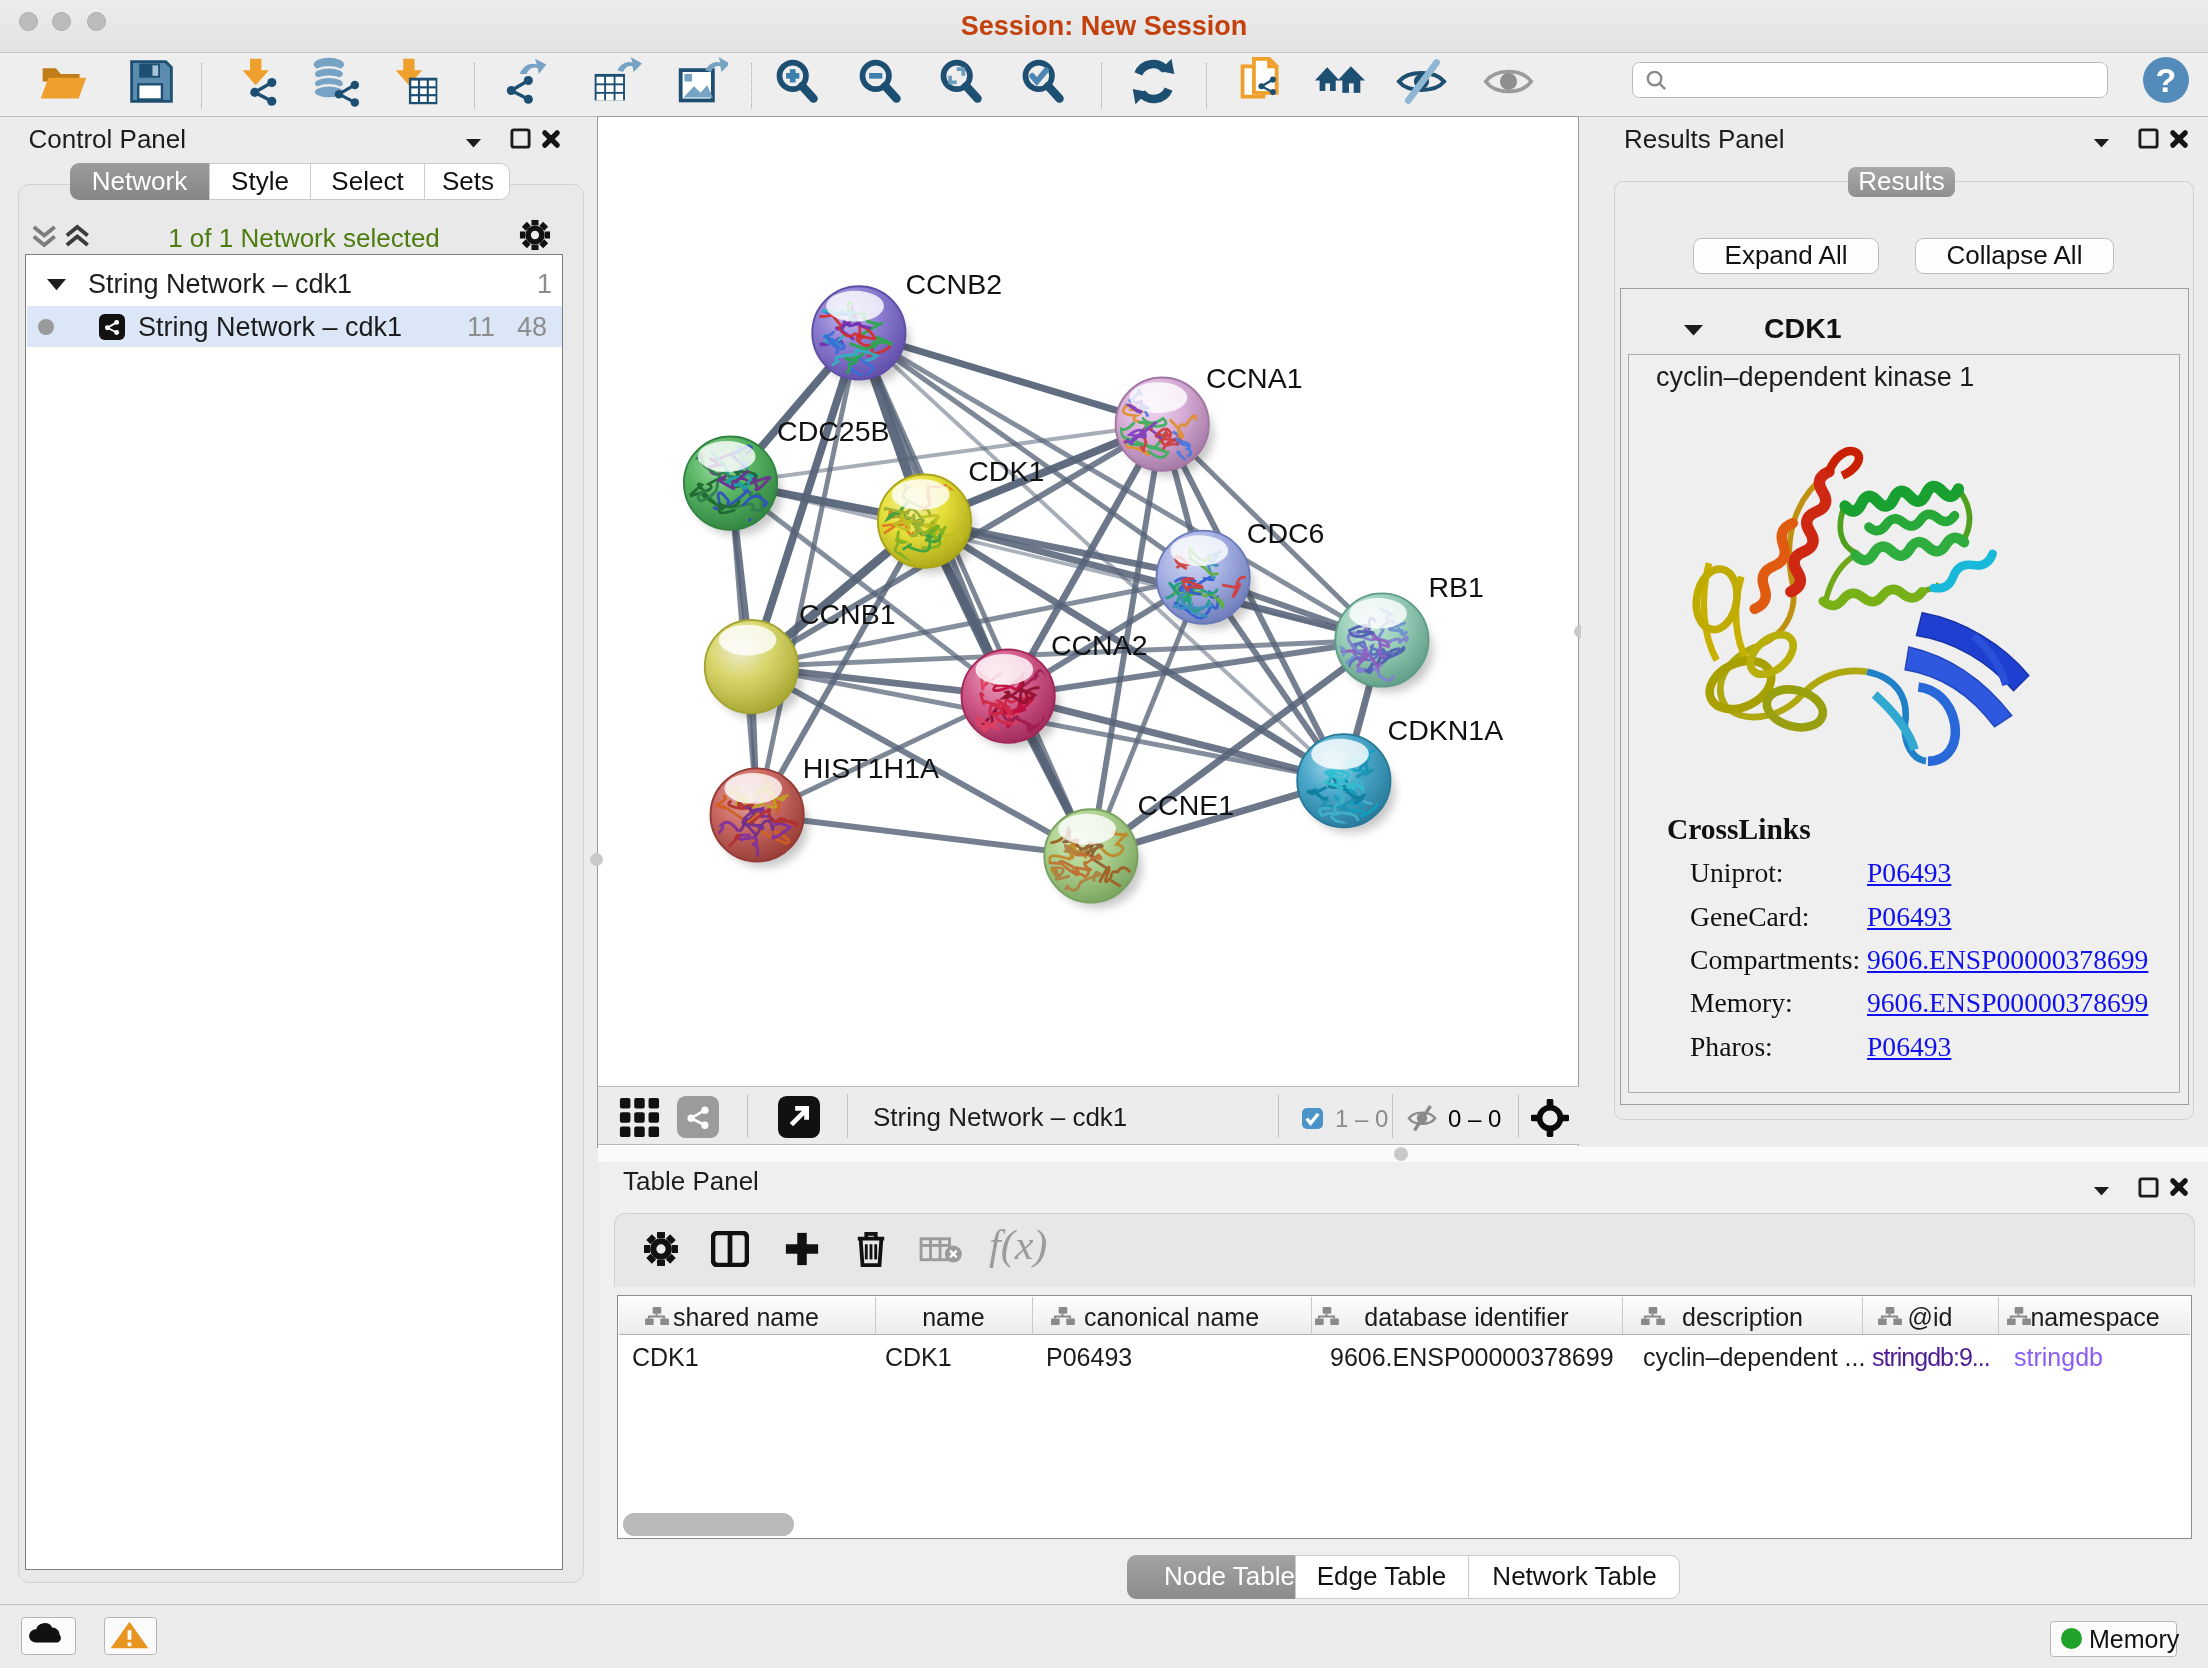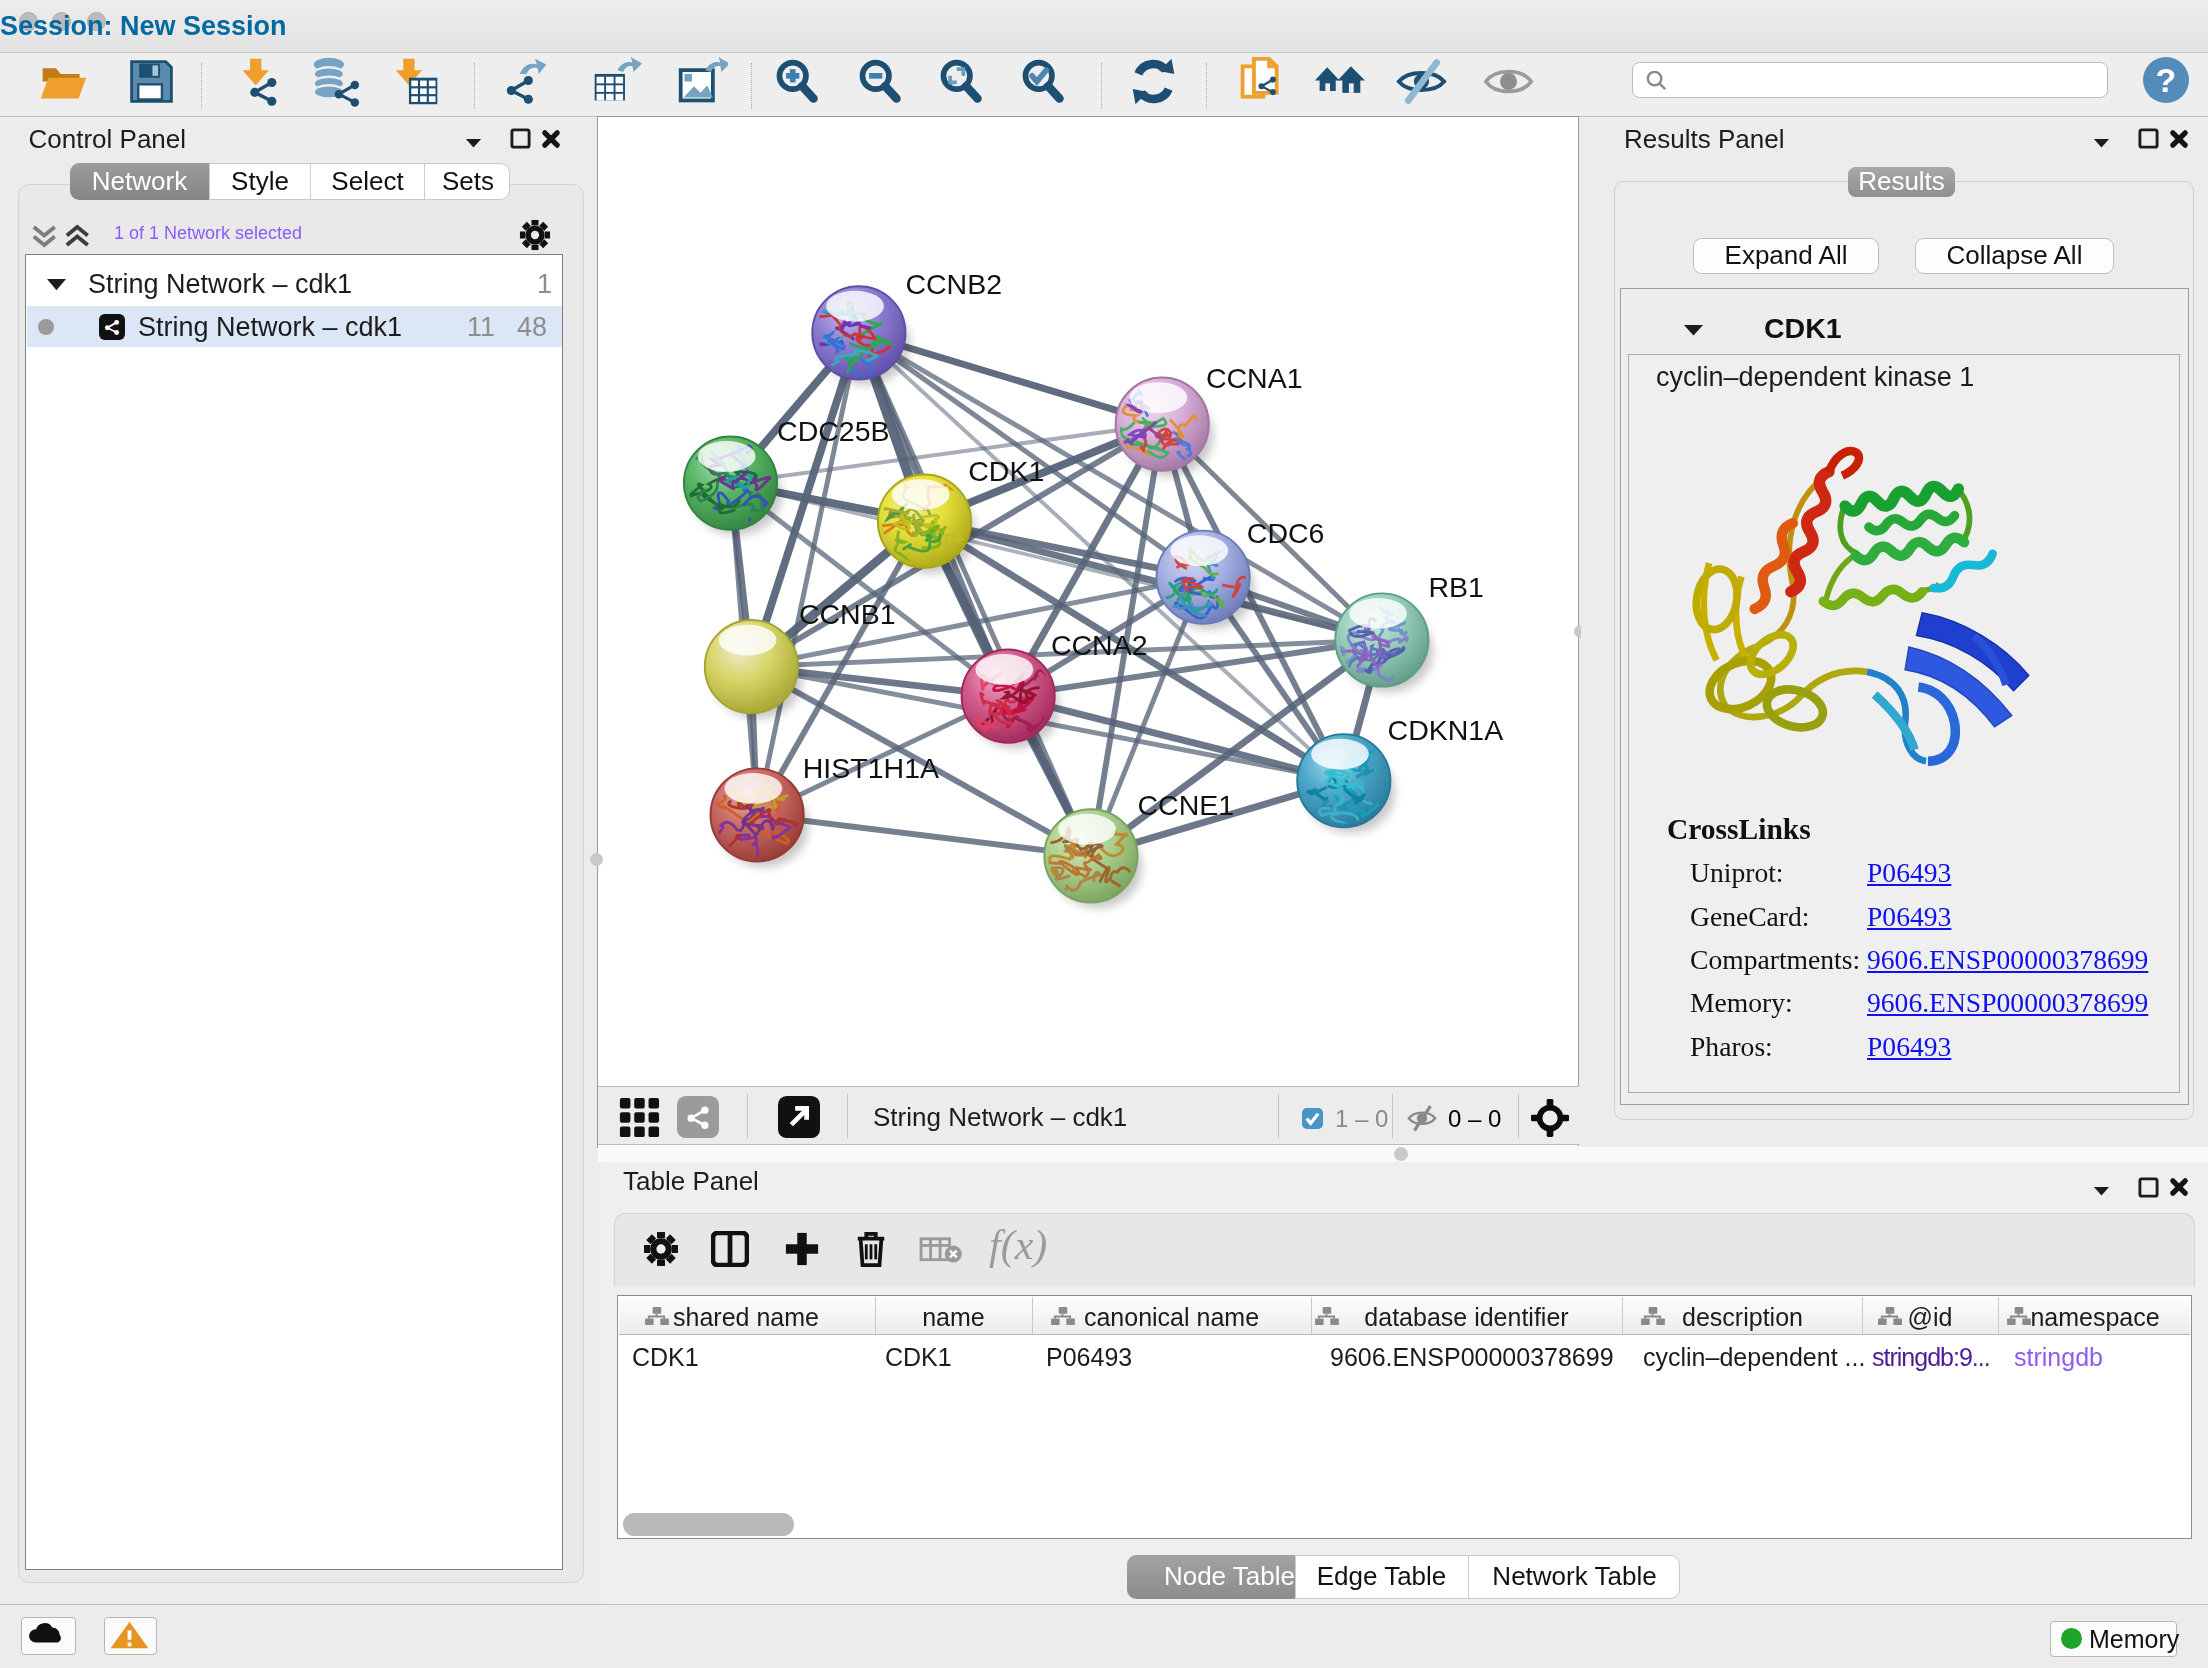--- a/index.html
+++ b/index.html
@@ -3,21 +3,21 @@
 html,body{margin:0;padding:0;width:2208px;height:1668px;overflow:hidden;background:#ececec;
  font-family:"Liberation Sans",sans-serif;-webkit-font-smoothing:antialiased;}
 *{box-sizing:border-box}
 .abs{position:absolute}
 </style></head><body>
 <div class="abs" style="left:0;top:0;width:2208px;height:1668px">
     <div class="abs" style="left:0;top:0;width:2208px;height:53px;background:linear-gradient(#ededed,#e2e2e2);border-bottom:1px solid #c4c4c4"></div>
     <div class="abs" style="left:19px;top:12.4px;width:19px;height:19px;border-radius:50%;background:#bcbcbc;border:1px solid #ababab"></div>
     <div class="abs" style="left:52px;top:12.4px;width:19px;height:19px;border-radius:50%;background:#bcbcbc;border:1px solid #ababab"></div>
     <div class="abs" style="left:87px;top:12.4px;width:19px;height:19px;border-radius:50%;background:#bcbcbc;border:1px solid #ababab"></div>
-    <div class="abs" style="left:0;top:10.5px;width:2208px;font-size:27px;font-weight:600;color:#0369a1">Session: New Session</div>
+    <div class="abs" style="left:0;top:10.5px;width:2208px;text-align:center;font-size:27px;font-weight:600;color:#c2410c">Session: New Session</div>
     <div class="abs" style="left:0;top:54px;width:2208px;height:63px;background:#eeeeee;border-bottom:1px solid #bdbdbd"></div>
     <div class="abs" style="left:201px;top:63px;width:0;height:46px;border-left:1.9px dotted #a8a8a8"></div>
     <div class="abs" style="left:474px;top:63px;width:0;height:46px;border-left:1.9px dotted #a8a8a8"></div>
     <div class="abs" style="left:751px;top:63px;width:0;height:46px;border-left:1.9px dotted #a8a8a8"></div>
     <div class="abs" style="left:1101px;top:63px;width:0;height:46px;border-left:1.9px dotted #a8a8a8"></div>
     <div class="abs" style="left:1206px;top:63px;width:0;height:46px;border-left:1.9px dotted #a8a8a8"></div>
     <div style="position:absolute;left:37px;top:55px;width:53px;height:53px"><svg width="53" height="53" viewBox="0 0 56 56" style="">
         <path d="M6 14 h14 l5 6 h20 v8 h-39 z" fill="#c07c16"></path>
         <path d="M4 46 L12 24 h40 L44 46 z" fill="#efa02c"></path>
       </svg></div>
@@ -185,21 +185,21 @@
           <path d="M4 3 l11 9 11 -9"></path>
           <path d="M4 13 l11 9 11 -9"></path>
         </g>
       </svg></div>
     <div style="position:absolute;left:63px;top:224px;width:28.5px;height:25px"><svg width="28.5" height="25" viewBox="0 0 30 26" style="">
         <g fill="none" stroke="#3c3c3c" stroke-width="4">
           <path d="M4 12 l11 -9 11 9"></path>
           <path d="M4 22 l11 -9 11 9"></path>
         </g>
       </svg></div>
-    <div class="abs" style="left:114px;top:223px;width:380px;text-align:left;font-size:18px;color:#8b5cf6">1 of 1 Network selected</div>
+    <div class="abs" style="left:114px;top:223px;width:380px;text-align:center;font-size:26px;color:#4d7c0f">1 of 1 Network selected</div>
     <div style="position:absolute;left:519px;top:219px;width:32px;height:32px"><svg width="32" height="32" viewBox="0 0 34 34" style="">
         <line x1="27.2" y1="17.0" x2="33.0" y2="17.0" stroke="#111" stroke-width="7.5"></line>
         <line x1="24.2" y1="24.2" x2="28.3" y2="28.3" stroke="#111" stroke-width="7.5"></line>
         <line x1="17.0" y1="27.2" x2="17.0" y2="33.0" stroke="#111" stroke-width="7.5"></line>
         <line x1="9.8" y1="24.2" x2="5.7" y2="28.3" stroke="#111" stroke-width="7.5"></line>
         <line x1="6.8" y1="17.0" x2="1.0" y2="17.0" stroke="#111" stroke-width="7.5"></line>
         <line x1="9.8" y1="9.8" x2="5.7" y2="5.7" stroke="#111" stroke-width="7.5"></line>
         <line x1="17.0" y1="6.8" x2="17.0" y2="1.0" stroke="#111" stroke-width="7.5"></line>
         <line x1="24.2" y1="9.8" x2="28.3" y2="5.7" stroke="#111" stroke-width="7.5"></line>
         <circle cx="17.0" cy="17.0" r="10.2" fill="#111"></circle>

